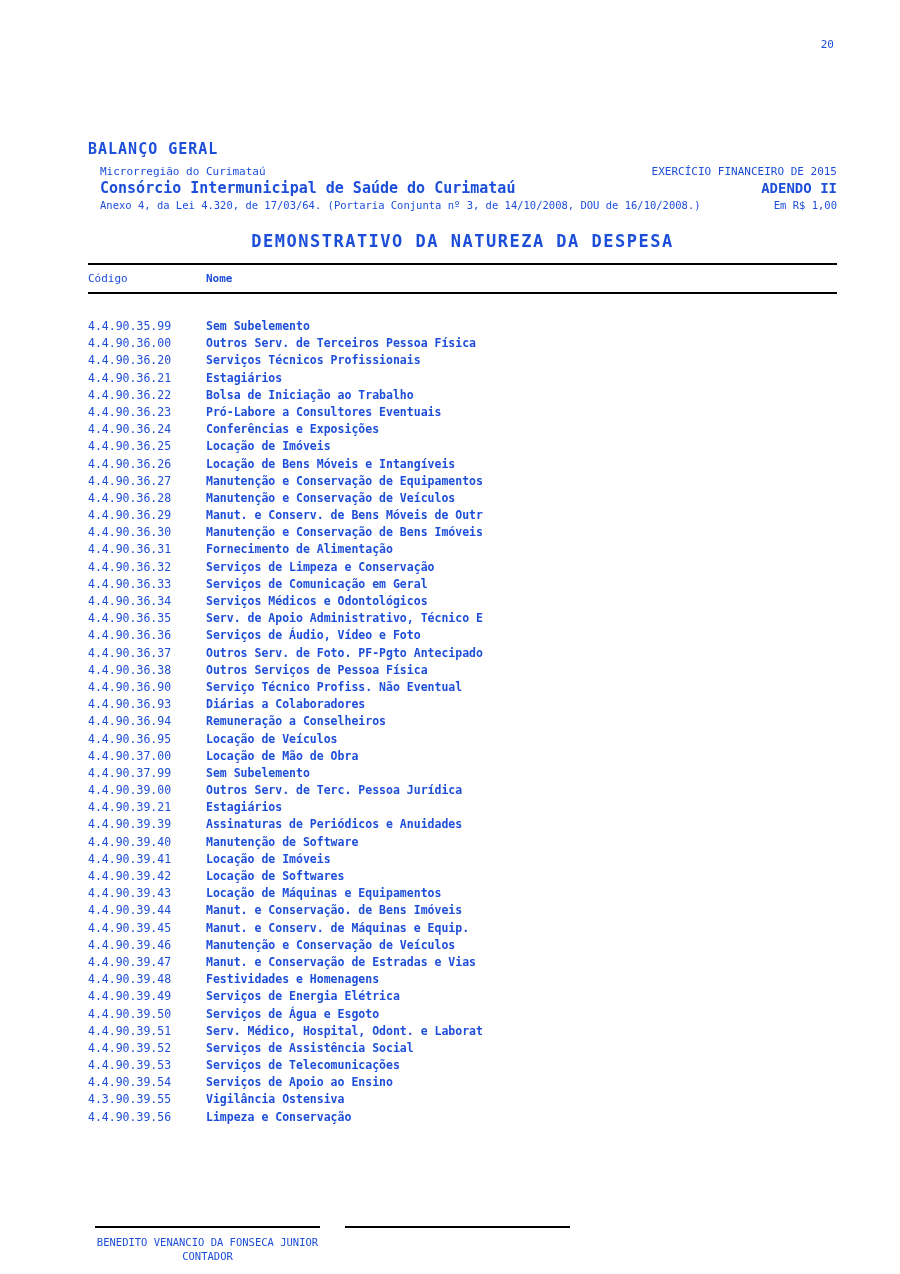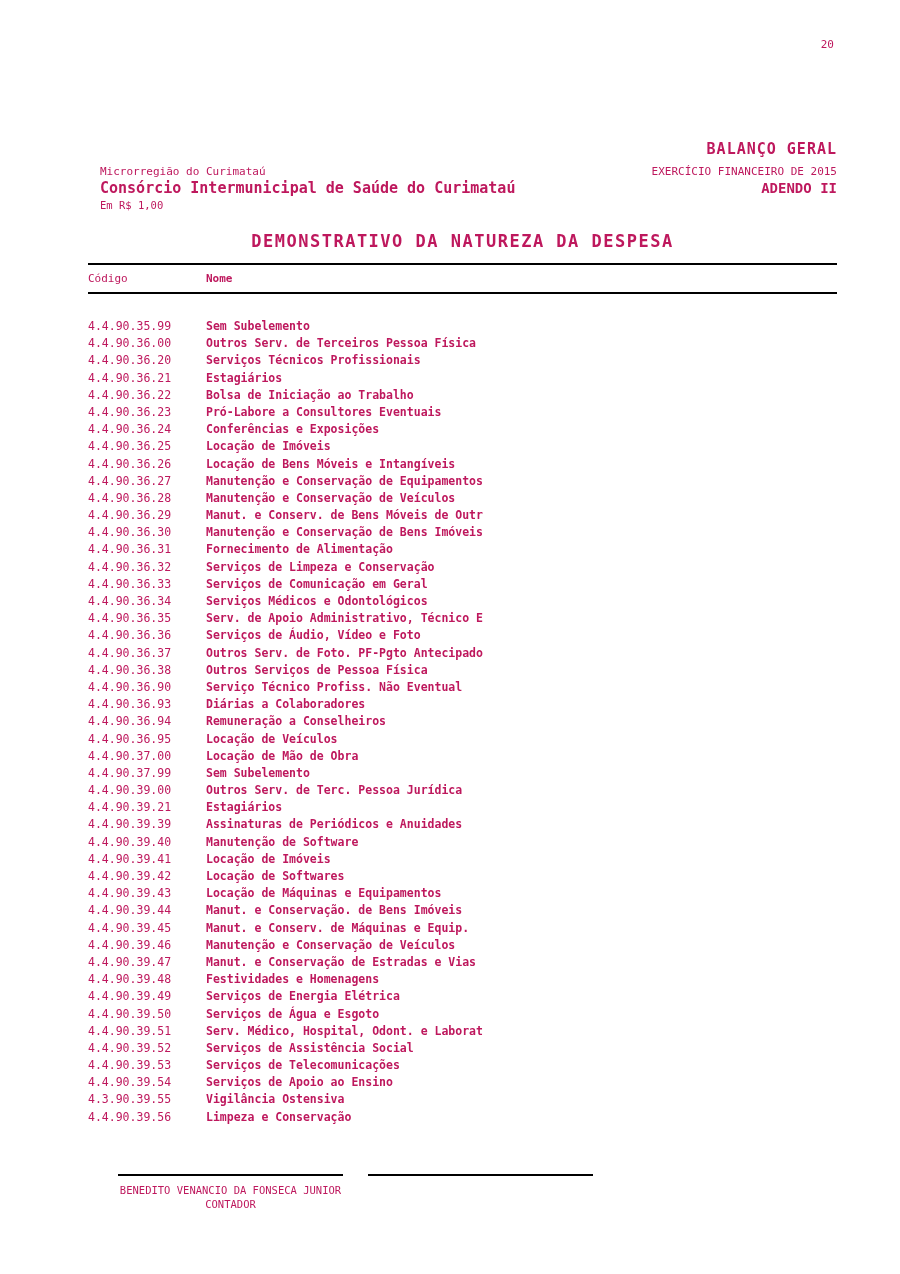--- a/index.html
+++ b/index.html
@@ -2,39 +2,39 @@
 <html><head>
 <meta charset="utf-8">
 <style>
   * { margin: 0; padding: 0; box-sizing: border-box; }
   html, body { background: #ffffff; }
   .page {
     position: relative;
     width: 900px;
     height: 1274px;
     background: #ffffff;
-    color: #be185d;
+    color: #1d4ed8;
     font-family: "DejaVu Sans Mono", monospace;
     overflow: hidden;
     border-radius: 16px;
   }
   .page-number {
     position: absolute;
     top: 38px;
     right: 66px;
     font-size: 11px;
   }
   .header {
     position: absolute;
     top: 140px;
     left: 88px;
     width: 749px;
   }
   .doc-title {
-    text-align: right;
+    text-align: left;
     font-size: 15px;
     font-weight: bold;
     letter-spacing: 1px;
     margin-bottom: 6px;
   }
   .hline {
     display: flex;
     justify-content: space-between;
     align-items: baseline;
     padding-left: 12px;
@@ -69,23 +69,22 @@
     font-size: 11.5px;
   }
   .row {
     display: flex;
     height: 17.2px;
     line-height: 17.2px;
     white-space: nowrap;
   }
   .footer {
     position: absolute;
-    top: 1168px;
+    top: 1220px;
     left: 95px;
-    margin-left: 23px;
   }
   .sig-lines { display: flex; gap: 25px; }
   .sig-line {
     width: 225px;
     height: 8px;
     border-bottom: 2px solid #000;
   }
   .sig-name {
     width: 225px;
     text-align: center;
@@ -113,20 +112,21 @@
       <span class="small">Microrregião do Curimataú</span>
       <span class="small">EXERCÍCIO FINANCEIRO DE 2015</span>
     </div>
 
     <div class="hline">
       <span class="org-name">Consórcio Intermunicipal de Saúde do Curimataú</span>
       <span class="addendum">ADENDO II</span>
     </div>
 
     <div class="hline">
+      <span class="tiny">Anexo 4, da Lei 4.320, de 17/03/64. (Portaria Conjunta nº 3, de 14/10/2008, DOU de 16/10/2008.)</span>
       <span class="tiny">Em R$ 1,00</span>
     </div>
 
     <div class="report-title">DEMONSTRATIVO DA NATUREZA DA DESPESA</div>
 
     <div class="rule"></div>
 
     <div class="col-headers">
       <span class="col-code">Código</span>
       <span class="col-name">Nome</span>

